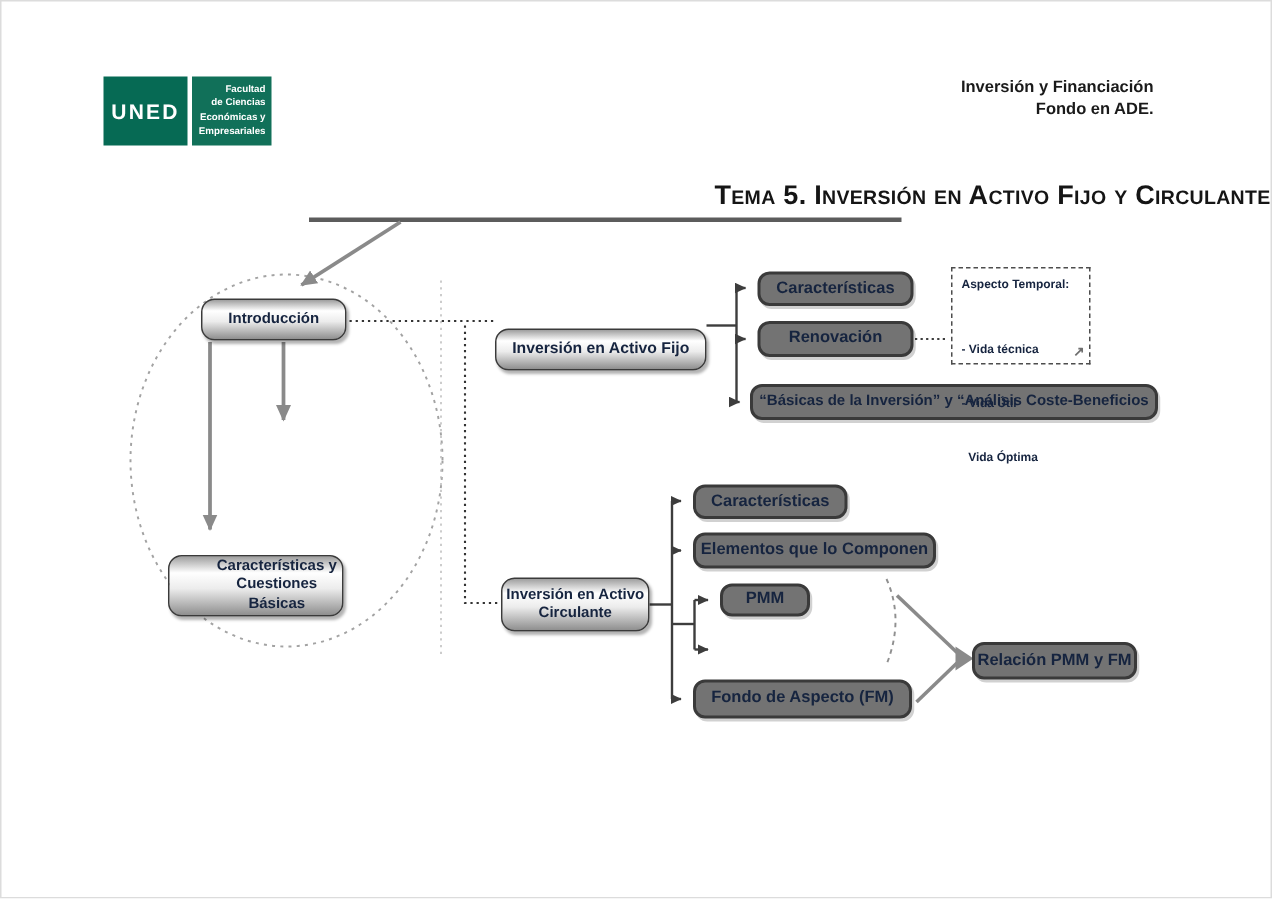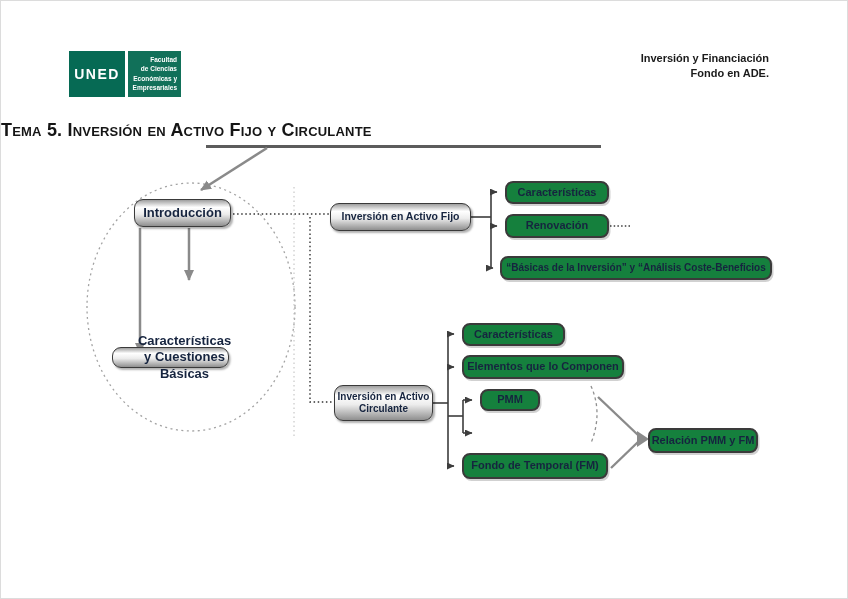--- a/index.html
+++ b/index.html
@@ -19,40 +19,40 @@
     width:53px;height:46px;background:#117059;color:#fff;font-size:6.5px;
     text-align:right;padding:4px 4px;box-sizing:border-box;line-height:1.45;
     font-weight:bold;
   }
   .hdr-right{
     position:absolute;right:78px;top:50px;text-align:right;font-size:11px;
     font-weight:bold;color:#1a1a1a;line-height:1.4;
   }
   
   .title{
-    position:absolute;left:0;top:119px;width:100%;text-align:left;
+    position:absolute;left:0;top:119px;width:100%;text-align:right;
     font-size:18px;font-weight:bold;font-variant:small-caps;color:#151515;
     letter-spacing:0.2px;
   }
   .title-rule{position:absolute;left:205px;top:144px;width:395px;height:3px;background:#5c5c5c;}
   
   .gbox{
     position:absolute;display:flex;align-items:center;justify-content:center;
     text-align:center;border:1px solid #3a3a3a;border-radius:9px;
     background:linear-gradient(180deg,#9f9f9f 0%,#ffffff 28%,#ececec 55%,#8f8f8f 100%);
-    font-weight:bold;color:#16243f;font-size:13px;line-height:1.25;
+    font-weight:bold;color:#16243f;font-size:10px;line-height:1.25;
     box-shadow:1.5px 2px 2px rgba(0,0,0,0.3);box-sizing:border-box;
   }
   .wbox{
     position:absolute;display:flex;align-items:center;justify-content:center;
-    text-align:center;background:#15803d;border:2px solid #3a3a3a;border-radius:8px;
+    text-align:center;background:#737373;border:2px solid #3a3a3a;border-radius:8px;
     font-weight:bold;color:#16243f;font-size:11px;line-height:1.2;
     box-shadow:1.5px 2px 0 rgba(0,0,0,0.18);box-sizing:border-box;white-space:nowrap;
   }
-  .fs105{font-size:10.5px;}
+  .fs105{font-size:10.5px;margin-top:16px;}
   .fs10{font-size:10px;}
   .wrap{white-space:normal;}
   .dashedbox{
     position:absolute;border:1.6px dashed #4d4d4d;background:#ffffff;
     color:#16243f;box-sizing:border-box;padding:5px 6px;font-size:8px;
     font-weight:bold;line-height:1.5;
   }
   .aspecto-items{margin-top:7px;white-space:pre;}
   .expand-arrow{
     position:absolute;right:3px;bottom:1px;font-size:9px;color:#6f6f6f;font-weight:bold;
@@ -123,28 +123,37 @@
     <line x1="462" y1="432" x2="471" y2="432" stroke="#3d3d3d" stroke-width="1.6" marker-end="url(#aD)"></line>
 
     <path d="M 590,385 Q 602,412 590,442" fill="none" stroke="#909090" stroke-width="1.3" stroke-dasharray="3 3"></path>
 
     <line x1="597" y1="396" x2="637" y2="434" stroke="#8a8a8a" stroke-width="2.4"></line>
     <line x1="610" y1="467" x2="637" y2="441" stroke="#8a8a8a" stroke-width="2.4"></line>
     <polygon points="636,430 648,438 636,446" fill="#8a8a8a"></polygon>
   </svg>
 
   <div class="gbox wrap" style="left:133px;top:198px;width:97px;height:28px;">Introducción</div>
-  <div class="gbox wrap" style="left:111px;top:346px;width:117px;height:21px;padding-left:28px;">Características y Cuestiones Básicas</div>
+  <div class="gbox wrap" style="left:111px;top:369px;width:117px;height:41px;padding-left:28px;">Características y Cuestiones Básicas</div>
 
   <div class="gbox fs105" style="left:329px;top:202px;width:141px;height:28px;white-space:nowrap;">Inversión en Activo Fijo</div>
   <div class="wbox" style="left:504px;top:180px;width:104px;height:23px;">Características</div>
   <div class="wbox" style="left:504px;top:213px;width:104px;height:24px;">Renovación</div>
   <div class="wbox fs10" style="left:499px;top:255px;width:272px;height:24px;">“Básicas de la Inversión” y “Análisis Coste-Beneficios</div>
 
+  <div class="dashedbox" style="left:633px;top:177px;width:93px;height:65px;">
+    <div>Aspecto Temporal:</div>
+    <div class="aspecto-items">
+      <div>- Vida técnica</div>
+      <div>- Vida Útil</div>
+      <div>  Vida Óptima</div>
+    </div>
+    <span class="expand-arrow">↗</span>
+  </div>
 
   <div class="gbox wrap fs10" style="left:333px;top:384px;width:99px;height:36px;">Inversión en Activo Circulante</div>
   <div class="wbox" style="left:461px;top:322px;width:103px;height:23px;">Características</div>
   <div class="wbox" style="left:461px;top:354px;width:162px;height:24px;">Elementos que lo Componen</div>
   <div class="wbox" style="left:479px;top:388px;width:60px;height:22px;">PMM</div>
-  <div class="wbox" style="left:461px;top:452px;width:146px;height:26px;">Fondo de Temporal (FM)</div>
+  <div class="wbox" style="left:461px;top:452px;width:146px;height:26px;">Fondo de Aspecto (FM)</div>
   <div class="wbox" style="left:647px;top:427px;width:110px;height:25px;">Relación PMM y FM</div>
 
 </div>
 
 </body></html>

